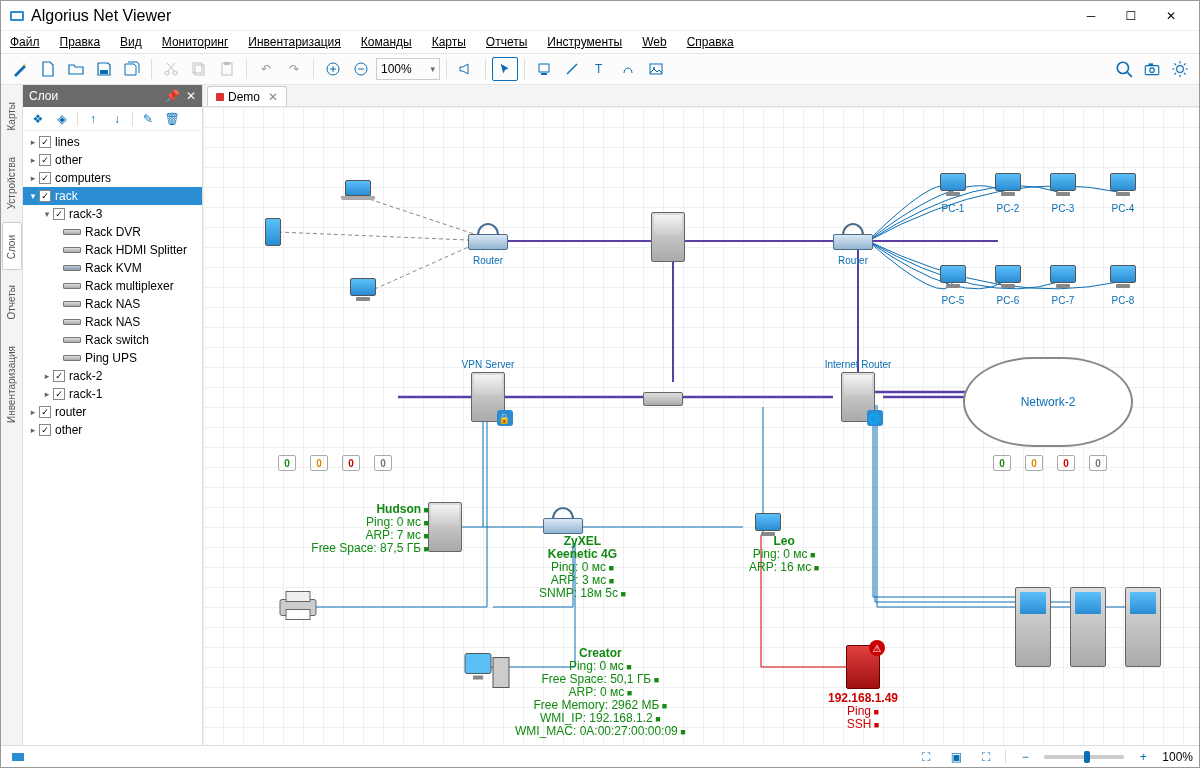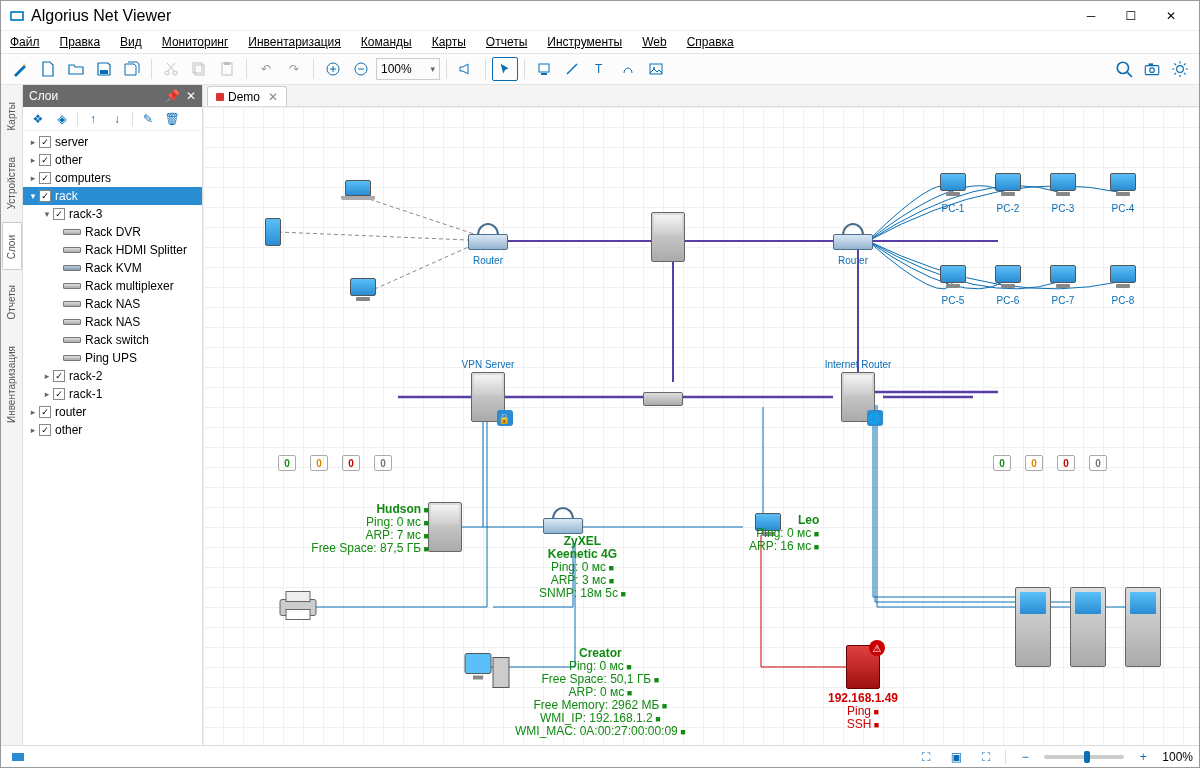--- a/index.html
+++ b/index.html
@@ -269,21 +269,21 @@
       <span class="ptool">↑</span>
       <span class="ptool">↓</span>
       <span style="width:1px;height:14px;background:#ddd"></span>
       <span class="ptool">✎</span>
       <span class="ptool">🗑</span>
     </div>
     <div class="tree">
       <div class="tree-node">
           <span class="expander">▸</span>
           <span class="chk">✓</span>
-          <span>server</span>
+          <span>lines</span>
         </div>
       <div class="tree-node">
           <span class="expander">▸</span>
           <span class="chk">✓</span>
           <span>other</span>
         </div>
       <div class="tree-node">
           <span class="expander">▸</span>
           <span class="chk">✓</span>
           <span>computers</span>
@@ -503,20 +503,23 @@
           </div>
         </div>
       <div class="node-label" style="left:920px;top:188px">PC-8</div>
 
       <div class="counter-row" style="left:75px;top:348px">
         <span class="counter c-g">0</span>
           <span class="counter c-o">0</span>
           <span class="counter c-r">0</span>
           <span class="counter c-b">0</span>
       </div>
+      <div class="cloud" style="left:760px;top:250px">
+          <span>Network-2</span>
+        </div>
       <div class="counter-row" style="left:790px;top:348px">
         <span class="counter c-g">0</span>
           <span class="counter c-o">0</span>
           <span class="counter c-r">0</span>
           <span class="counter c-b">0</span>
       </div>
 
       <div class="device" style="left:285px;top:290px">
           <div class="server-icon"></div>
           <span style="position:absolute;right:-8px;bottom:-4px;width:16px;height:16px;background:#2a8dd4;border-radius:3px;display:flex;align-items:center;justify-content:center;color:#fff;font-size:10px">🔒</span>
@@ -551,21 +554,21 @@
         <span>ARP: 3 мс</span> ■<br>
         <span>SNMP: 18м 5c</span> ■
       </div>
 
       <div class="device" style="left:565px;top:420px">
           <div class="pc-icon">
             <div class="pc-screen"></div>
             <div class="pc-base"></div>
           </div>
         </div>
-      <div class="green-metrics" style="left:546px;top:407px;">
+      <div class="green-metrics" style="left:546px;top:428px;text-align:center">
         <b>Leo</b><br>
         <span>Ping: 0 мс</span> ■<br>
         <span>ARP: 16 мс</span> ■
       </div>
 
       <div class="device" style="left:95px;top:500px"><svg width="44" height="36" viewBox="0 0 44 36">
             <rect x="4" y="12" width="36" height="16" rx="2" fill="#ccc" stroke="#666"></rect>
             <rect x="10" y="4" width="24" height="10" fill="#eee" stroke="#666"></rect>
             <rect x="10" y="22" width="24" height="10" fill="#fff" stroke="#666"></rect>
           </svg></div>

